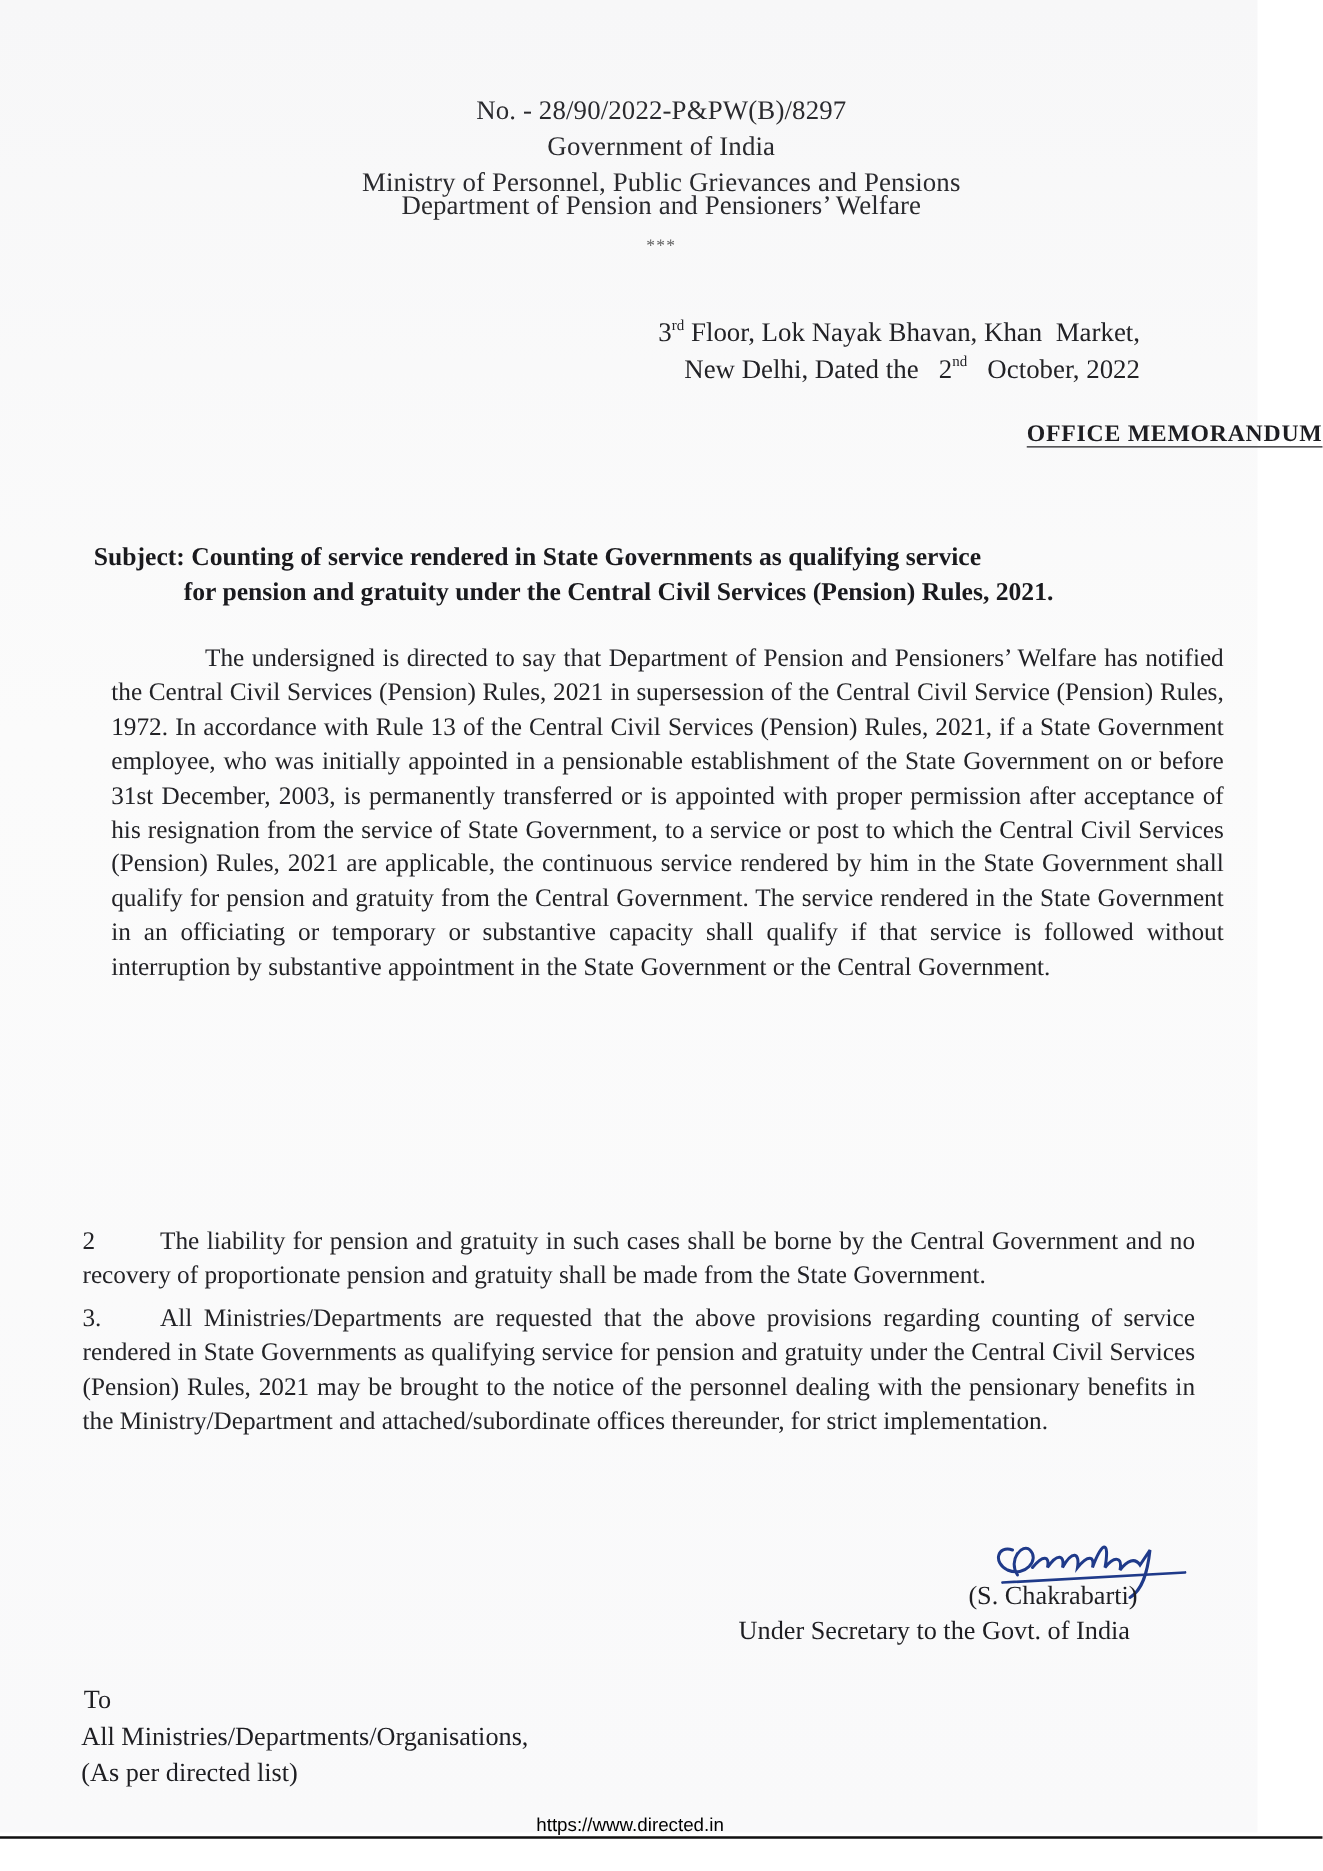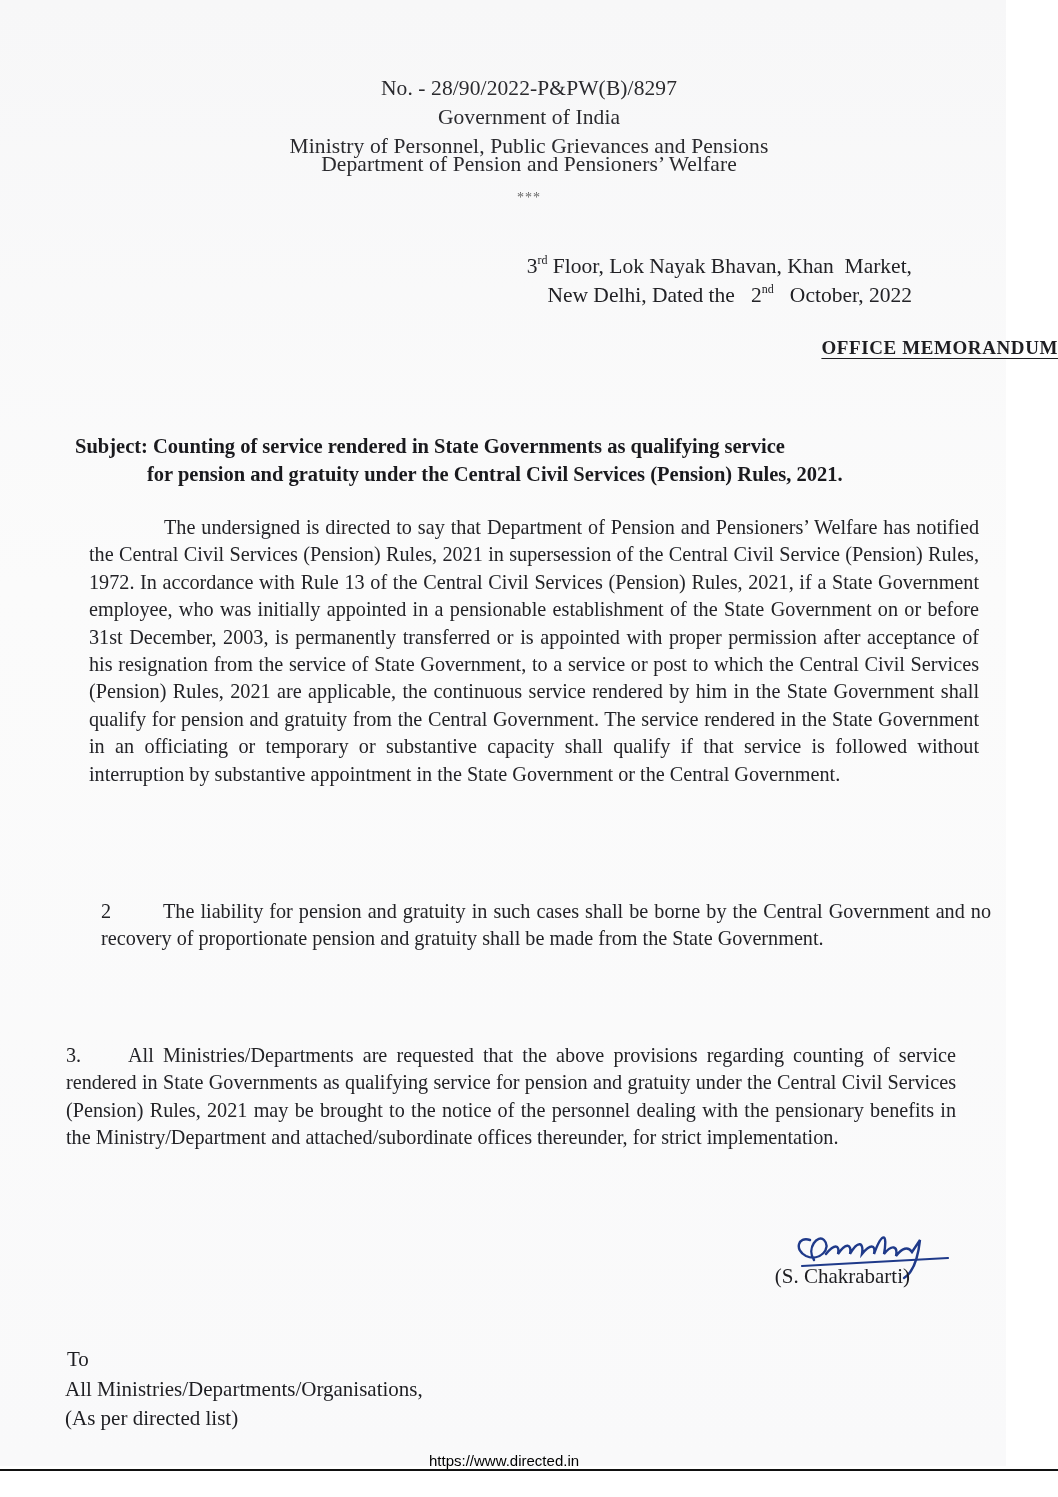--- a/index.html
+++ b/index.html
@@ -59,34 +59,35 @@
 
   <div class="subject" style="top:402px;margin-top:30px;">
     <span class="lbl">Subject: Counting of service rendered in State Governments as qualifying service</span>
     <span class="rest">for pension and gratuity under the Central Civil Services (Pension) Rules, 2021.</span>
   </div>
 
   <div class="para" style="top:514px;margin-left:23px;">
     <span class="indent"></span><span>The undersigned is directed to say that Department of Pension and Pensioners’ Welfare has notified the Central Civil Services (Pension) Rules, 2021 in supersession of the Central Civil Service (Pension) Rules, 1972. In accordance with Rule 13 of the Central Civil Services (Pension) Rules, 2021, if a State Government employee, who was initially appointed in a pensionable establishment of the State Government on or before 31st December, 2003, is permanently transferred or is appointed with proper permission after acceptance of his resignation from the service of State Government, to a service or post to  which the Central Civil Services (Pension) Rules, 2021 are applicable, the continuous service rendered by him in the State Government shall qualify for pension and gratuity from the Central Government. The service rendered in the State Government in an officiating or temporary or substantive capacity shall qualify if that service is followed without interruption by substantive appointment in the State Government or the Central Government.</span>
   </div>
 
-  <div class="para" style="top:898px;margin-left:35px;">
+  <div class="para" style="top:980px;">
     <span class="num">2</span><span>The liability for pension and gratuity in such cases shall be borne by the Central Government and no recovery of proportionate pension and gratuity shall be made from the State Government.</span>
   </div>
 
   <div class="para" style="top:1042px;">
     <span class="num">3.</span><span>All Ministries/Departments are requested that the above provisions regarding counting of service rendered in State Governments as qualifying service for pension and gratuity under the Central Civil Services (Pension) Rules, 2021 may be brought to the notice of the personnel dealing with the pensionary benefits in the Ministry/Department and attached/subordinate offices thereunder, for strict implementation.</span>
   </div>
 
   <svg class="sigmark" viewBox="0 0 180 70">
     <path d="M30 22 C18 18, 14 32, 26 38 C40 44, 52 30, 44 22 C38 16, 26 30, 34 42 M46 36 C54 26, 60 26, 58 36 C66 24, 72 26, 70 36 C78 22, 84 24, 82 36 C90 26, 96 26, 94 36 C102 14, 108 14, 104 36 C112 26, 118 28, 116 38 C122 30, 128 28, 132 34 L140 22 C138 40, 134 54, 124 60" fill="none" stroke="#1f3a8a" stroke-width="2.4" stroke-linecap="round"></path>
     <path d="M22 48 L168 40" fill="none" stroke="#1f3a8a" stroke-width="2.2" stroke-linecap="round"></path>
   </svg>
 
   <div class="sig" style="top:1262px; right:96px;">(S. Chakrabarti)</div>
+  <div class="sig" style="top:1290px;">Under Secretary to the Govt. of India</div>
 
   <div class="to" style="top:1345px; left:67px;">To</div>
   <div class="to" style="top:1375px;">All Ministries/Departments/Organisations,</div>
   <div class="to" style="top:1404px;">(As per directed list)</div>
 
 </div>
 
 <div class="footer-url">https://www.directed.in</div>
 <div class="footer-rule"></div>
 

